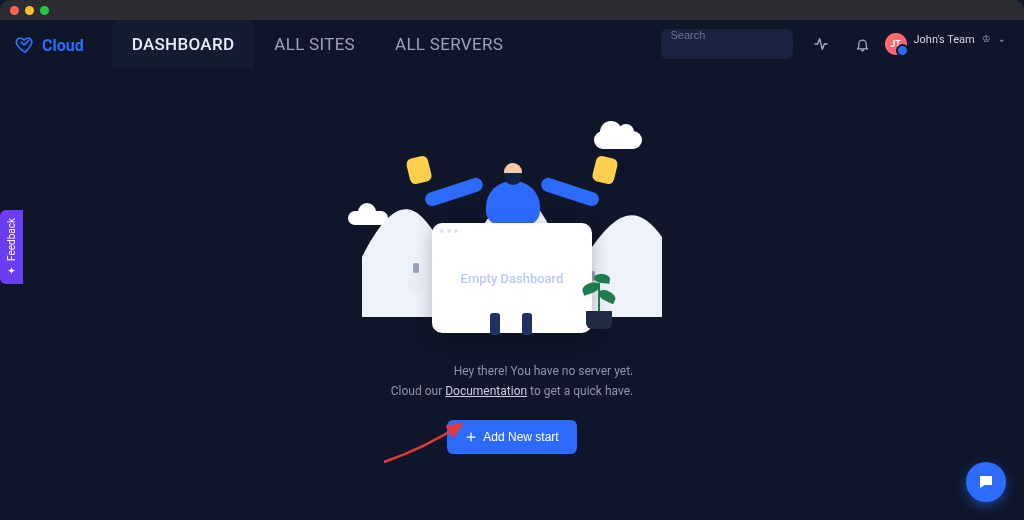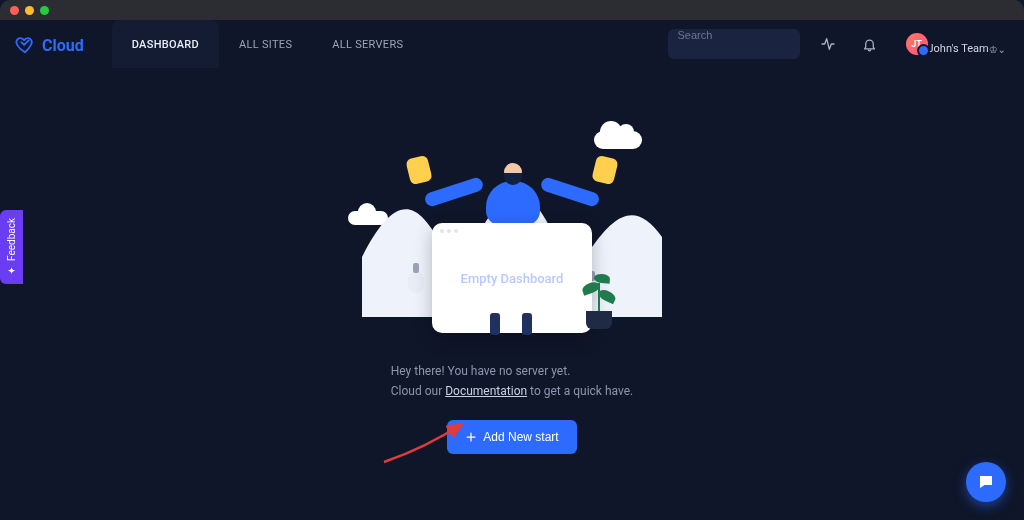--- a/index.html
+++ b/index.html
@@ -31,21 +31,21 @@
     align-items: center;
     padding: 0 18px 0 14px;
     gap: 6px;
   }
   .logo { display:flex; align-items:flex-end; gap:6px; margin-right:22px; }
   .logo-text { color:#2d6bff; font-weight:700; font-size:16px; }
   .tabs { display:flex; align-items:stretch; height:48px; }
   .tab {
     display:flex; align-items:center;
     padding:16px 20px;
-    font-size:11px;
+    font-size:17px;
     letter-spacing:.3px;
     color:#9aa3b8;
     cursor:pointer;
   }
   .tab.active {
     background:#131c33;
     color:#e9edf7;
     border-radius:8px 8px 0 0;
     font-weight:500;
   }
@@ -61,22 +61,22 @@
   .search input {
     flex:1; background:transparent; border:0; outline:0;
     color:#d2d7e5; font-size:11px;
   }
   .search input::placeholder{color:#6d7690;}
   .hicon {
     width:28px; height:28px; display:flex; align-items:center; justify-content:center;
     color:#aab3cb; cursor:pointer; margin-left:8px;
   }
   .team {
-    display:flex; align-items:flex-end; gap:0;
-    margin-left:16px; font-size:11px; color:#d2d7e5;
+    display:flex; align-items:flex-start; gap:7px;
+    margin-left:2px; font-size:11px; color:#d2d7e5;
     cursor:pointer;
   }
   .avatar {
     width:22px; height:22px; border-radius:50%;
     background: linear-gradient(135deg,#ff7a59,#ff4f8b);
     display:flex; align-items:center; justify-content:center;
     font-size:9px; font-weight:700; color:#fff;
     position:relative;
   }
   .avatar::after{
@@ -87,21 +87,21 @@
   .crown { font-size:10px; color:#9aa3b8; }
   .chev { font-size:10px; color:#9aa3b8; }
   
   .main {
     position:relative;
     height:calc(520px - 68px);
     display:flex; flex-direction:column; align-items:center;
     padding-top:55px;
   }
   .illus { position:relative; width:300px; height:230px; }
-  .msg { text-align:left; font-size:12px; color:#8c95ad; margin-top:8px; line-height:1.7; }
+  .msg { text-align:right; font-size:12px; color:#8c95ad; margin-top:8px; line-height:1.7; }
   .msg a { color:#c9d0e3; text-decoration:underline; }
   .cta {
     margin-top:18px;
     background:#2d6bff; color:#fff;
     border:0; border-radius:6px;
     padding:10px 18px;
     font-size:12px;
     display:flex; align-items:center; gap:6px;
     cursor:pointer;
   }

